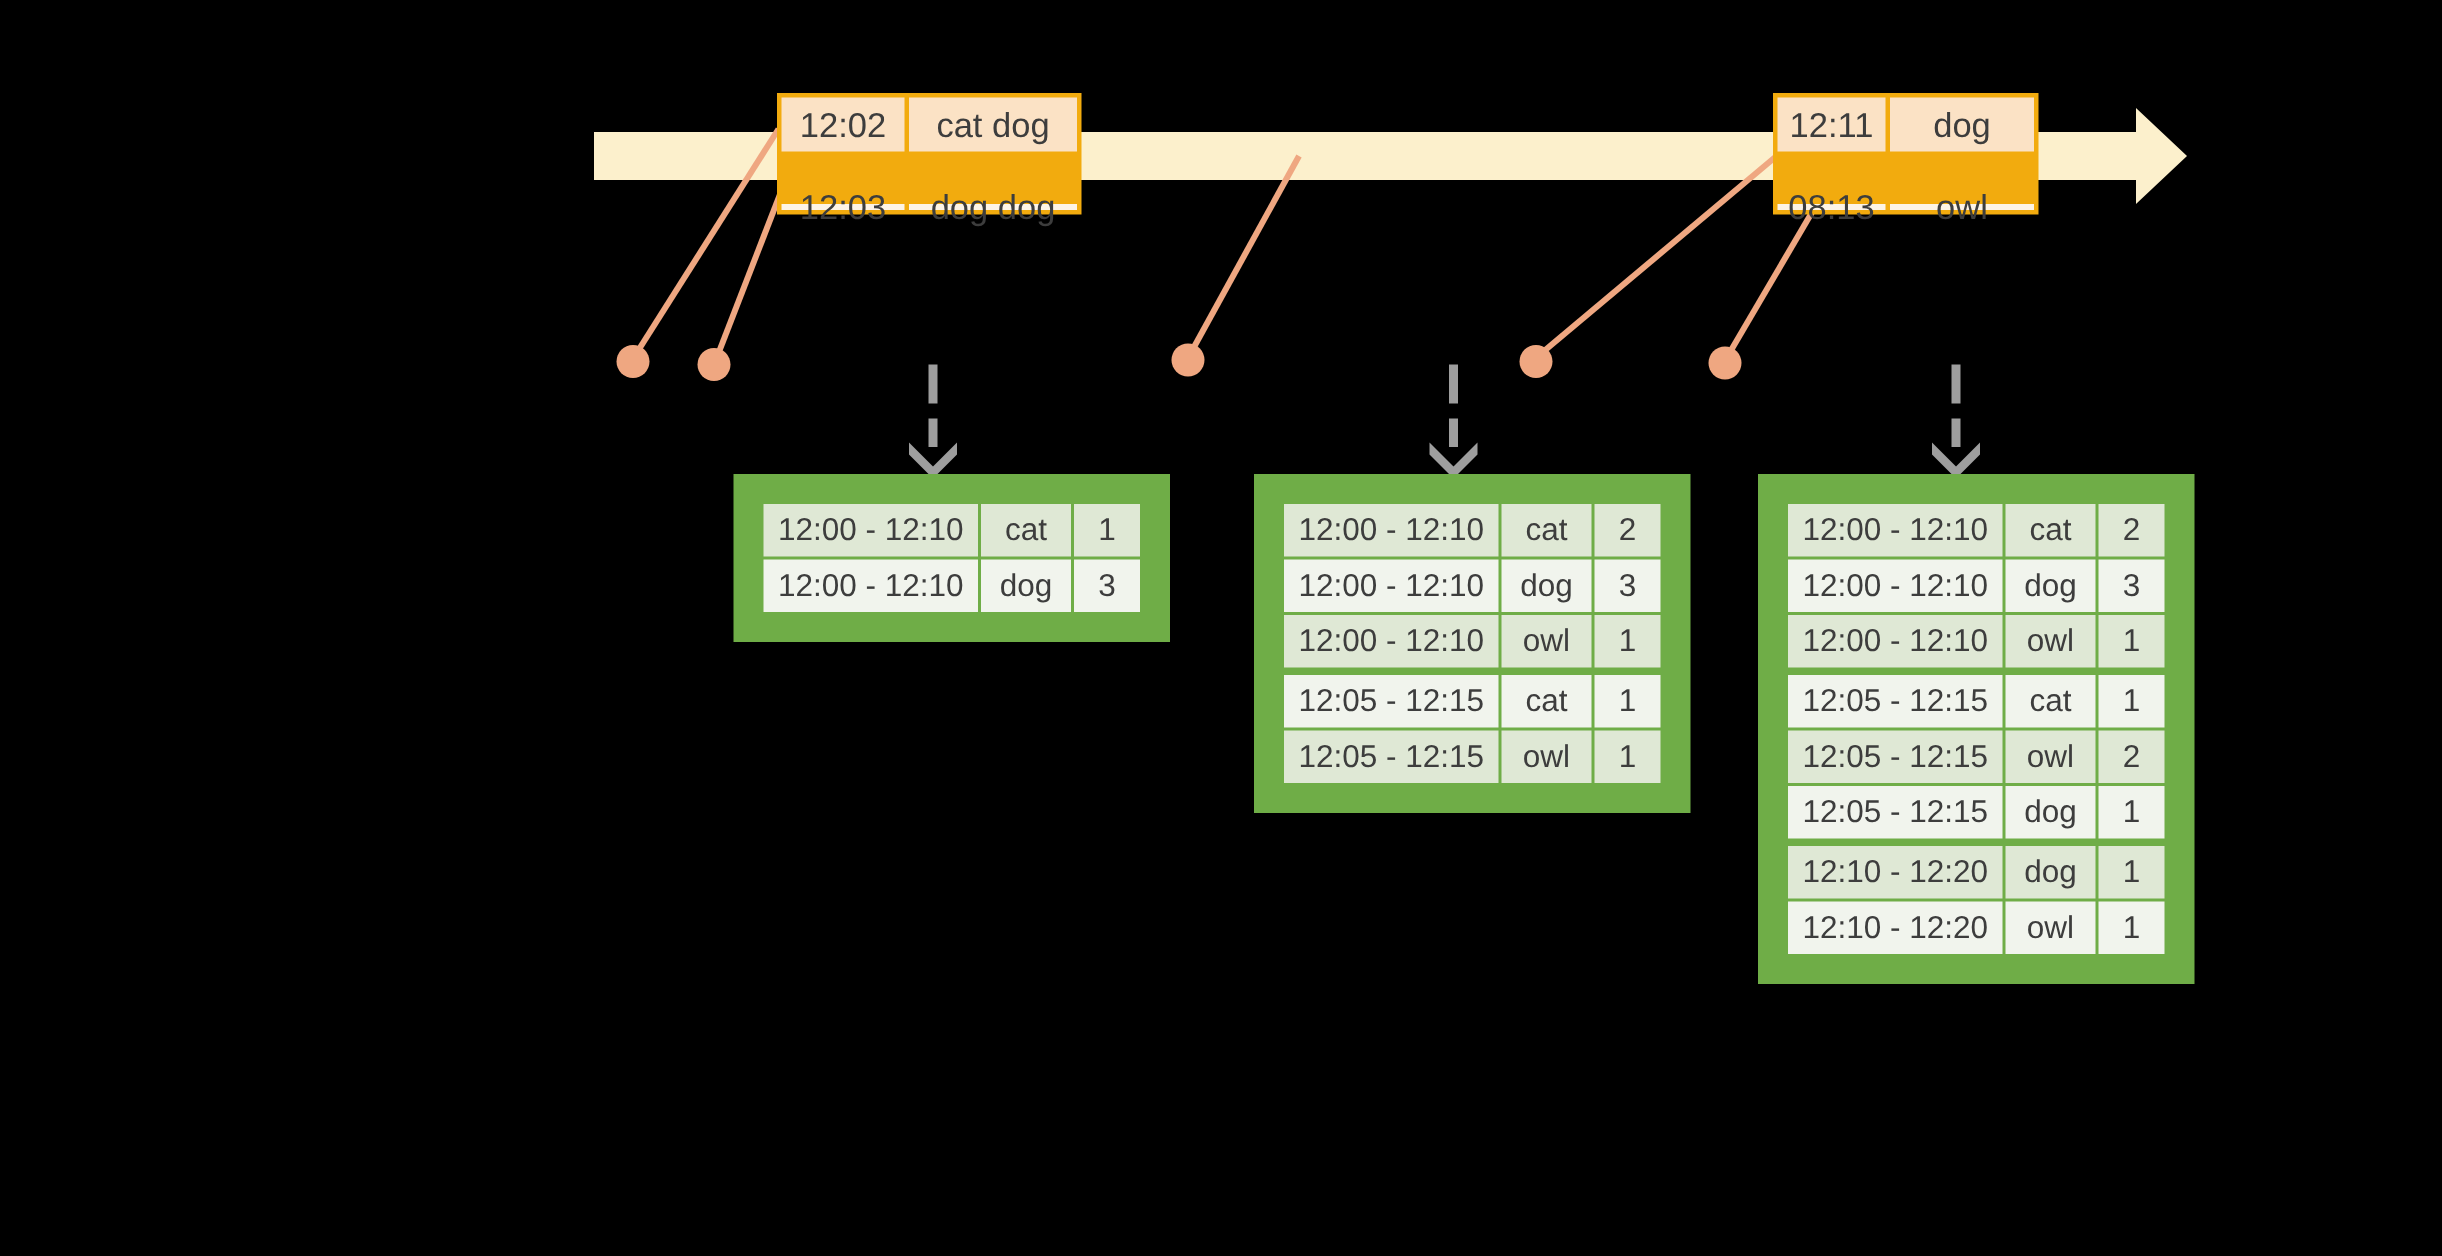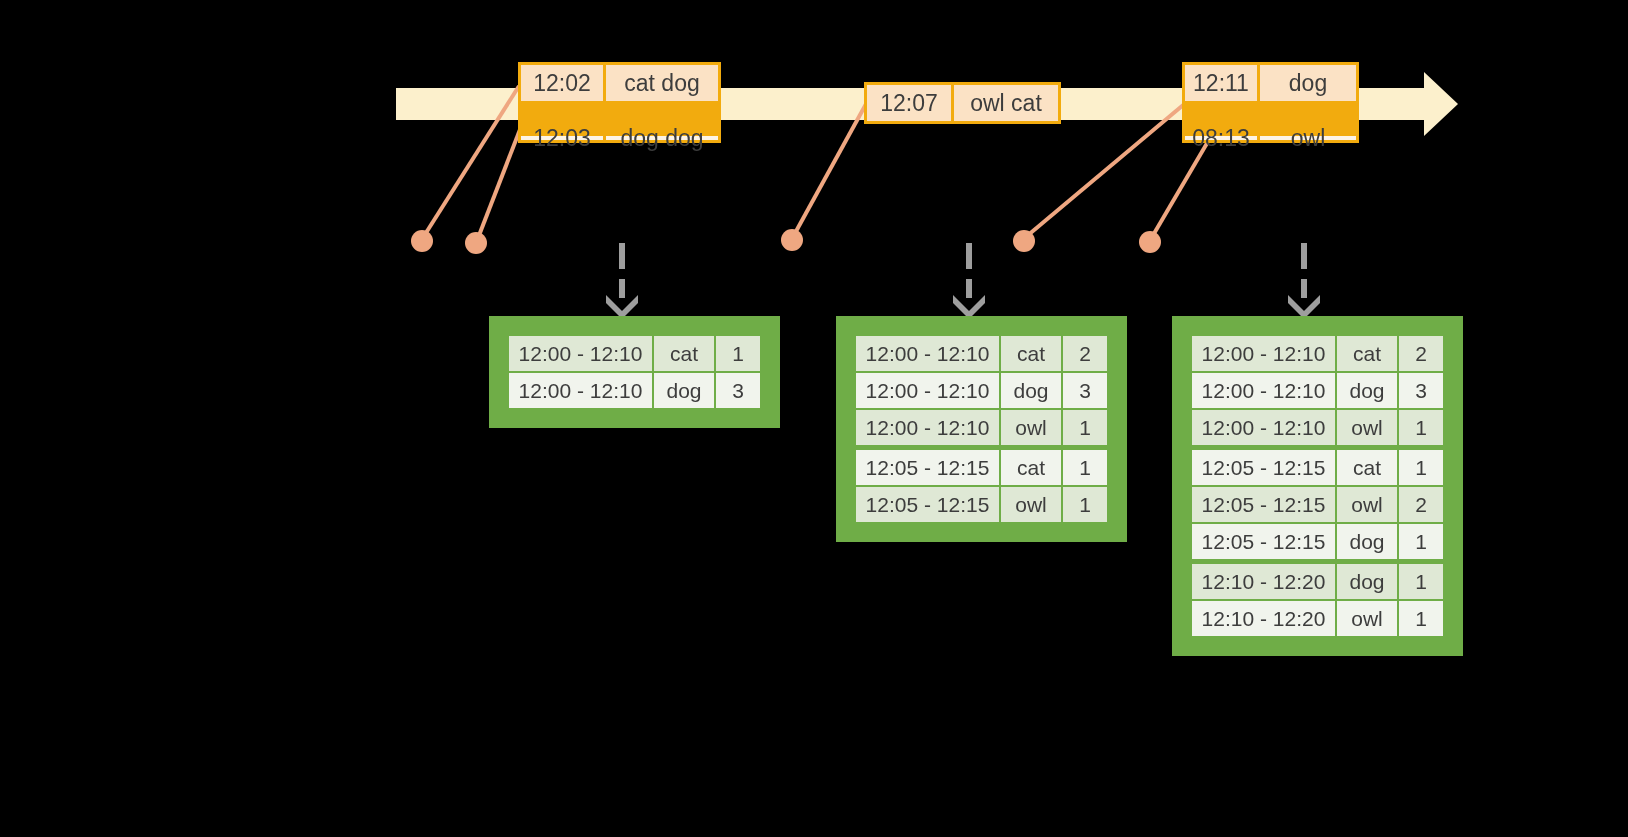--- a/index.html
+++ b/index.html
@@ -99,24 +99,20 @@
       <polygon points="1288,295 1288,303 1304,319 1320,303 1320,295 1304,311" fill="var(--trigger-arrow)"></polygon>
     </g>
   </svg>
 
   <div class="event-table" id="event-0">
       <div class="event-cell peach">12:02</div>
       <div class="event-cell peach">cat dog</div>
       <div class="event-cell cream">12:03</div>
       <div class="event-cell cream">dog dog</div>
     </div>
-  <div class="event-table" id="event-1">
-      <div class="event-cell peach">12:07</div>
-      <div class="event-cell peach">owl cat</div>
-    </div>
   <div class="event-table" id="event-2">
       <div class="event-cell peach">12:11</div>
       <div class="event-cell peach">dog</div>
       <div class="event-cell cream">08:13</div>
       <div class="event-cell cream">owl</div>
     </div>
 
   <div class="result-table" id="result-0">
       <div class="result-row first">
         <div class="result-cell tint">12:00 - 12:10</div>

